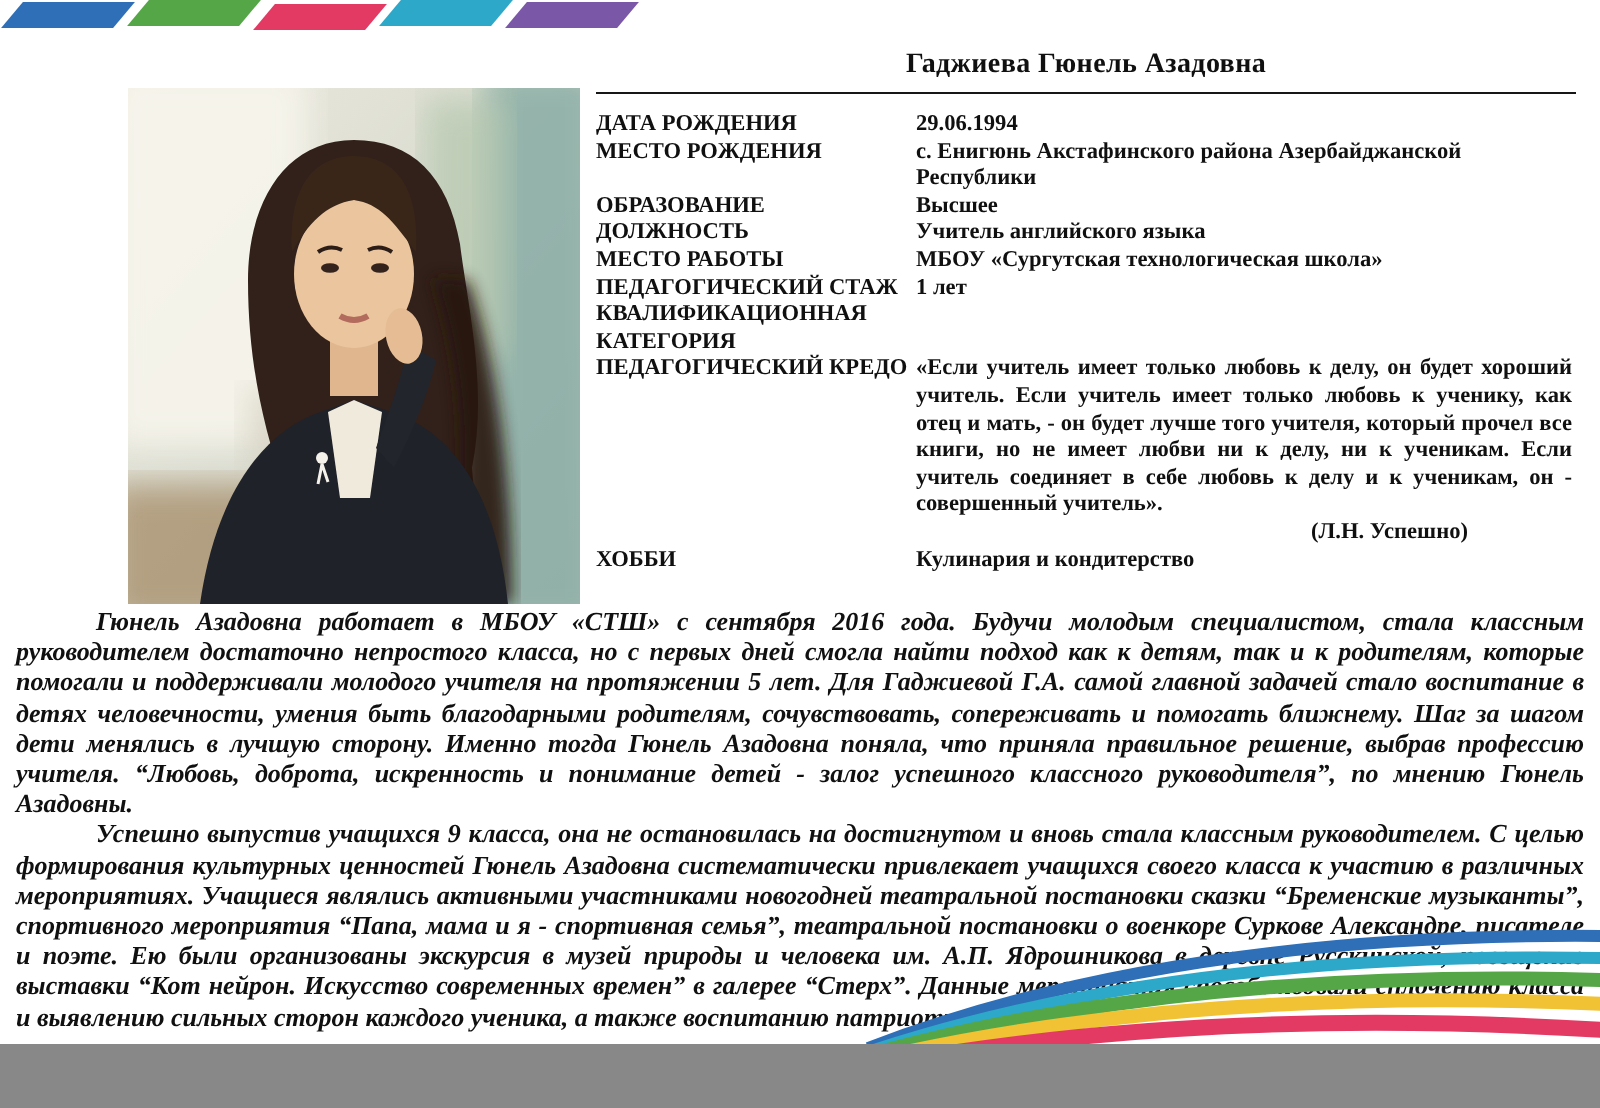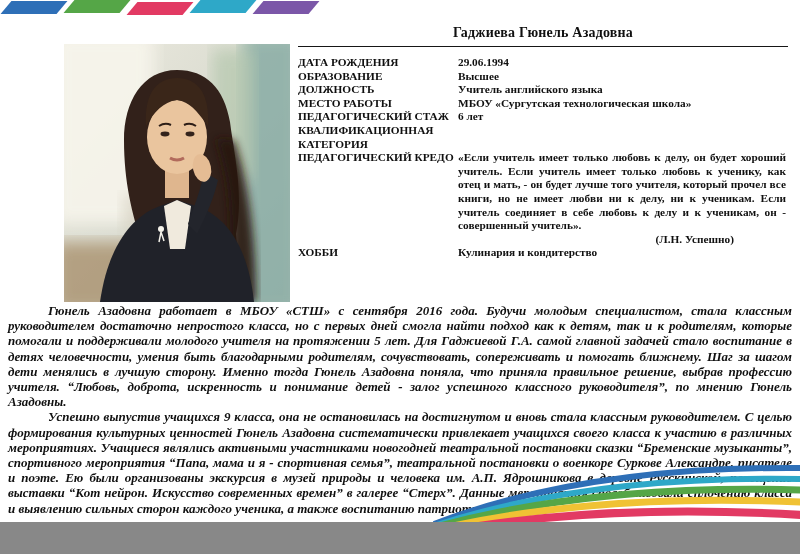--- a/index.html
+++ b/index.html
@@ -114,39 +114,43 @@
 
   <div class="title">Гаджиева Гюнель Азадовна</div>
 
   <div class="fields">
 
     <div class="frow">
       <div class="flabel">ДАТА РОЖДЕНИЯ</div>
       <div class="fvalue">29.06.1994</div>
     </div>
 
+    <div class="frow">
+      <div class="flabel">МЕСТО РОЖДЕНИЯ</div>
+      <div class="fvalue">с. Енигюнь Акстафинского района Азербайджанской Республики</div>
+    </div>
 
     <div class="frow">
       <div class="flabel">ОБРАЗОВАНИЕ</div>
       <div class="fvalue">Высшее</div>
     </div>
 
     <div class="frow">
       <div class="flabel">ДОЛЖНОСТЬ</div>
       <div class="fvalue">Учитель английского языка</div>
     </div>
 
     <div class="frow">
       <div class="flabel">МЕСТО РАБОТЫ</div>
       <div class="fvalue">МБОУ «Сургутская технологическая школа»</div>
     </div>
 
     <div class="frow">
       <div class="flabel">ПЕДАГОГИЧЕСКИЙ СТАЖ</div>
-      <div class="fvalue">6 лет</div>
+      <div class="fvalue">1 лет</div>
     </div>
 
     <div class="frow bottom">
       <div class="flabel">КВАЛИФИКАЦИОННАЯ КАТЕГОРИЯ</div>
     </div>
 
     <div class="frow">
       <div class="flabel">ПЕДАГОГИЧЕСКИЙ КРЕДО</div>
       <div class="fvalue">
         <div class="fvalue justify">«Если учитель имеет только любовь к делу, он будет хороший учитель. Если учитель имеет только любовь к ученику, как отец и мать, - он будет лучше того учителя, который прочел все книги, но не имеет любви ни к делу, ни к ученикам. Если учитель соединяет в себе любовь к делу и к ученикам, он - совершенный учитель».</div>

